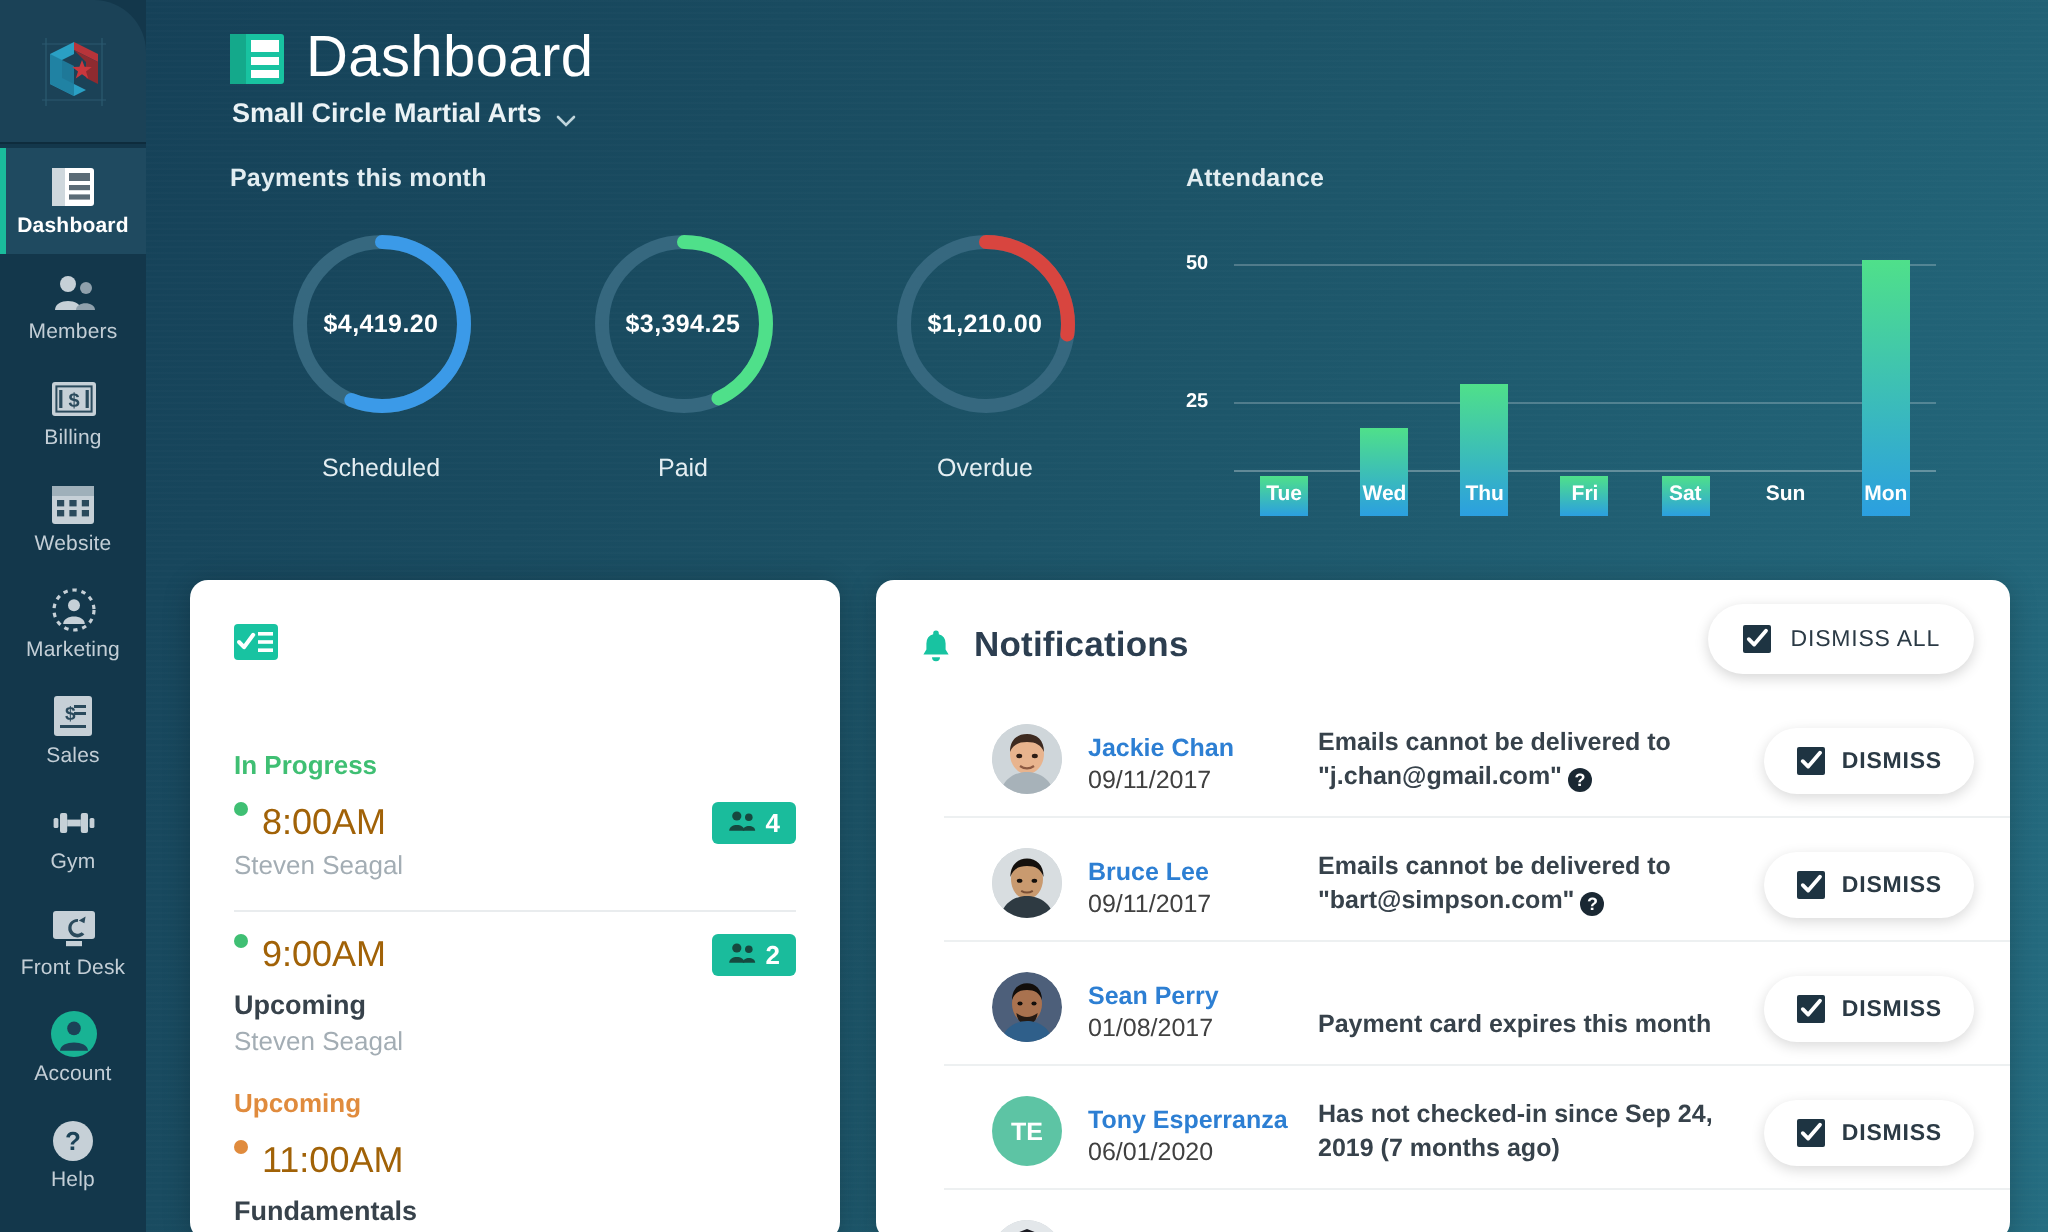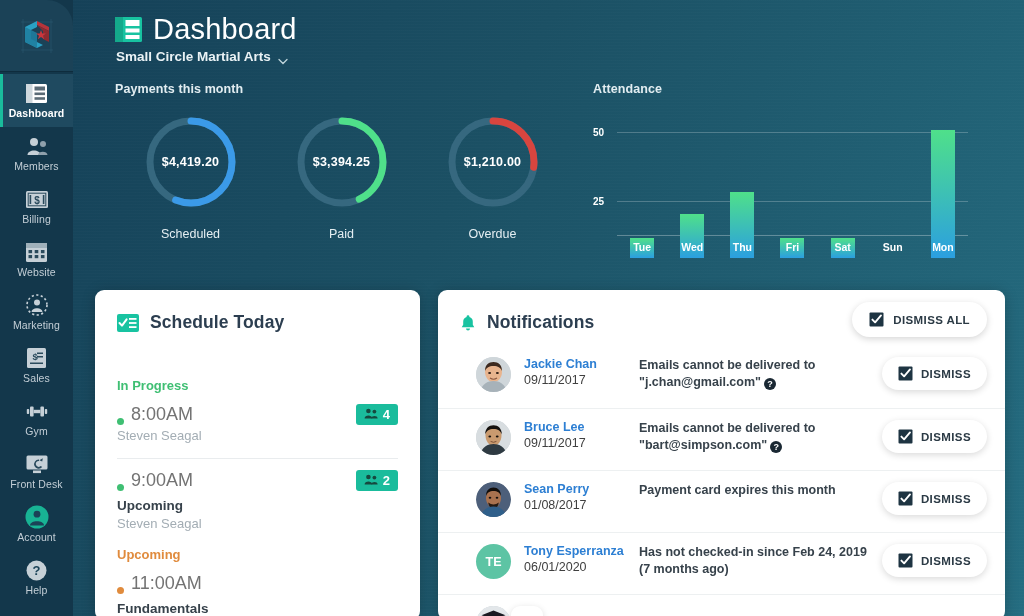--- a/index.html
+++ b/index.html
@@ -118,44 +118,44 @@
   .bell-icon { width:16px; height:18px; position:relative; flex:none; }
 
   
   .sched-body { padding:0 22px; }
   .status-hdr { font-size:13px; font-weight:bold; margin:16px 0 0 0; }
   .status-hdr.inprog { color:#3fbf73;margin-top:45px; }
   .status-hdr.upcoming { color:#e08b3d; }
   .sched-item { padding:11px 0 0 0; }
   .sched-item + .sched-item { border-top:1px solid #e9ecee; margin-top:15px; }
   .sched-top { display:flex; align-items:center; justify-content:space-between; }
-  .sched-time { display:flex; align-items:flex-end; gap:7px; font-size:18px; color:#737373; }
+  .sched-time { display:flex; align-items:flex-start; gap:7px; font-size:18px; color:#a16207; }
   .dot { width:7px; height:7px; border-radius:50%; display:inline-block; }
   .dot.green { background:#3fbf73; }
   .dot.orange { background:#e08b3d; }
   .att-badge {
     background:#1abc9c; border-radius:3px; color:#fff; font-size:13px;
     font-weight:bold; padding:3px 8px; display:flex; align-items:center; gap:5px;
   }
   .sched-name { font-size:13.5px; color:#37424b; font-weight:bold; margin-top:7px; }
   .sched-coach { font-size:13px; color:#a3adb4; margin-top:3px; }
 
   
   #dismiss-all {
     position:absolute; right:18px; top:12px;
     background:#fff; border:none; border-radius:19px;
     box-shadow:0 2px 7px rgba(0,0,0,.17);
     padding:10px 17px; display:flex; align-items:center; gap:9px;
-    font-size:11.5px; font-weight:bold; color:#2b3a45; letter-spacing:.4px;
+    font-size:11.5px; font-weight:normal; color:#2b3a45; letter-spacing:.4px;
     cursor:pointer;
   }
   .notif-list { margin-top:13px; }
   .notif-row {
-    display:flex; align-items:flex-start; padding:11px 18px 11px 38px;
-    border-top:1px solid #edf0f1; min-height:62px;
+    display:flex; align-items:flex-end; padding:11px 18px 11px 24px;
+    border-top:1px solid #edf0f1; min-height:62px;margin-left:34px;
   }
   .notif-row:first-child { border-top:none; }
   .avatar {
     width:35px; height:35px; border-radius:50%; flex:none;
     overflow:hidden; position:relative; background:#cfd6da;
   }
   .avatar.initials {
     background:#5dc4a4; color:#fff; font-size:12.5px; font-weight:bold;
     display:flex; align-items:center; justify-content:center;
   }
@@ -457,21 +457,20 @@
         <svg width="22" height="18" viewBox="0 0 22 18">
             <rect x="0" y="0" width="22" height="18" rx="2" fill="#18c3a1"></rect>
             <path d="M2.5 9 L5 11.6 L9.6 5.4" fill="none" stroke="#fff" stroke-width="2" stroke-linecap="round" stroke-linejoin="round"></path>
             <g fill="#fff">
               <rect x="12" y="4" width="7.5" height="1.8"></rect>
               <rect x="12" y="8.1" width="7.5" height="1.8"></rect>
               <rect x="12" y="12.2" width="7.5" height="1.8"></rect>
             </g>
           </svg>
       </span>
-      <div class="card-title">Schedule Today</div>
     </div>
 
     <div class="sched-body">
 
       <div class="status-hdr inprog">In Progress</div>
 
       <div class="sched-item">
         <div class="sched-top">
           <div class="sched-time">
             <span class="dot green"></span>
@@ -635,21 +634,21 @@
           <span>DISMISS</span>
         </button>
       </div>
 
       <div class="notif-row">
         <div class="avatar initials">TE</div>
         <div class="notif-who">
           <div class="notif-name">Tony Esperranza</div>
           <div class="notif-date">06/01/2020</div>
         </div>
-        <div class="notif-msg">Has not checked-in since Feb 24, 2019 (7 months ago)</div>
+        <div class="notif-msg">Has not checked-in since Sep 24, 2019 (7 months ago)</div>
         <button class="dismiss-btn">
           <span class="cbox">
             <svg width="15" height="15" viewBox="0 0 15 15">
                 <rect x="0.5" y="0.5" width="14" height="14" rx="1" fill="#1e3442"></rect>
                 <path d="M3.4 7.6 L6.1 10.3 L12 3.4" fill="none" stroke="#fff" stroke-width="1.9" stroke-linecap="round" stroke-linejoin="round"></path>
               </svg>
           </span>
           <span>DISMISS</span>
         </button>
       </div>

